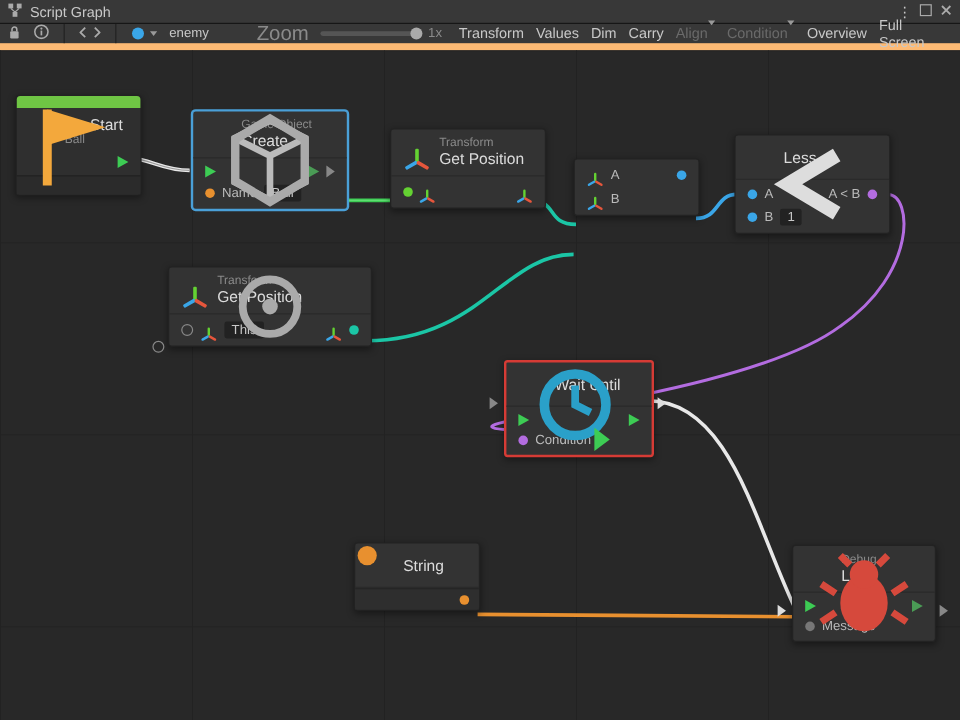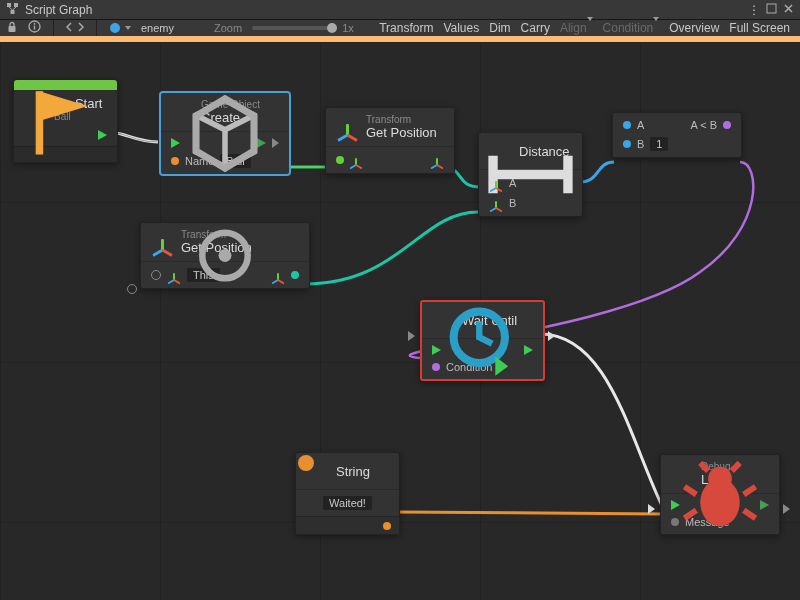--- a/index.html
+++ b/index.html
@@ -154,21 +154,21 @@
   </span>
   <span class="sep"></span>
   <span style="display:flex;align-items:center;gap:4px;">
     <svg width="12" height="12" viewBox="0 0 12 12">
         <circle cx="6" cy="6" r="5" fill="#3aa6e8"></circle>
       </svg>
     <span class="dropdown-chev"></span>
   </span>
   <span style="font-size:11px;">enemy</span>
   <span style="width:20px"></span>
-  <span style="font-size:11px;color:#8a8a8a;">Zoom</span>
+  <span style="font-size:17px;color:#8a8a8a;">Zoom</span>
   <span class="zoom-slider">
       <span class="knob"></span>
     </span>
   <span style="font-size:11px;color:#8a8a8a;">1x</span>
   <span style="margin-left:auto;display:flex;gap:2px;align-items:center;">
     <span class="btn">Transform</span>
     <span class="btn">Values</span>
     <span class="btn">Dim</span>
     <span class="btn">Carry</span>
     <span class="btn dim"><span>Align</span> <span class="dropdown-chev"></span></span>
@@ -278,48 +278,48 @@
             </span>
         </span>
         <span class="transform-icon small-transform" style="position:relative;">
             <span></span>
           </span>
       </div>
     </div>
   </div>
 
   <div class="node" style="left:478px; top:90px; width:105px;">
-    <div class="node-header">
-      <span class="hicon">
-        <svg width="22" height="14" viewBox="0 0 22 14">
-            <path d="M3 3 L3 11 M19 3 L19 11 M3 7 L19 7" stroke="#ddd" stroke-width="2"></path>
-          </svg>
-      </span>
-      <div class="node-title">Distance</div>
-    </div>
     <div class="node-body">
       <div class="row" style="justify-content:space-between;">
         <span style="display:flex;gap:6px;align-items:center;">
           <span class="transform-icon small-transform" style="position:relative;">
               <span></span>
             </span>
           <span class="label">A</span>
         </span>
         <span class="dot blue"></span>
       </div>
       <div class="row">
         <span class="transform-icon small-transform" style="position:relative;">
             <span></span>
           </span>
         <span class="label">B</span>
       </div>
     </div>
   </div>
 
   <div class="node" style="left:612px; top:70px; width:130px;">
+    <div class="node-header">
+      <span class="hicon">
+        <svg width="20" height="20" viewBox="0 0 20 20">
+            <path d="M15 4 L5 10 L15 16" fill="none" stroke="#ddd" stroke-width="3"></path>
+          </svg>
+      </span>
+      <div class="node-title">Less</div>
+    </div>
     <div class="node-body">
       <div class="row" style="justify-content:space-between;">
         <span style="display:flex;gap:6px;align-items:center;">
           <span class="dot blue"></span>
           <span class="label">A</span>
         </span>
         <span style="display:flex;gap:6px;align-items:center;">
           <span class="label">A &lt; B</span>
           <span class="dot purple"></span>
         </span>
@@ -395,23 +395,20 @@
 
   <div class="node" style="left:295px; top:410px; width:105px;">
     <div class="node-header">
       <span class="hicon">
         <svg width="20" height="20">
             <circle cx="10" cy="10" r="8" fill="#e8902f"></circle>
           </svg>
       </span>
       <div class="node-title">String</div>
     </div>
-    <div class="node-body" style="align-items:center;">
-      <span class="field">Waited!</span>
-    </div>
     <div style="height:18px; background:#2e2e2e; border-top:1px solid #252525; display:flex; align-items:center; justify-content:flex-end; padding:0 8px;">
       <span class="dot orange"></span>
     </div>
   </div>
 
   <div class="node" style="left:660px; top:412px; width:120px;">
     <div class="node-header">
       <span class="hicon bug-icon">
         <svg width="20" height="20" viewBox="0 0 20 20">
             <ellipse cx="10" cy="12" rx="5" ry="6" fill="#d6493c"></ellipse>

